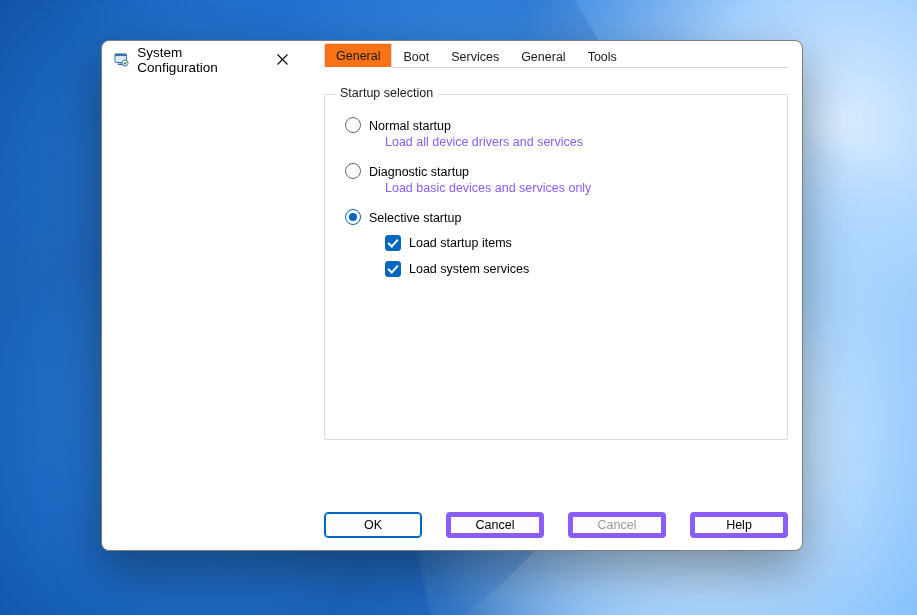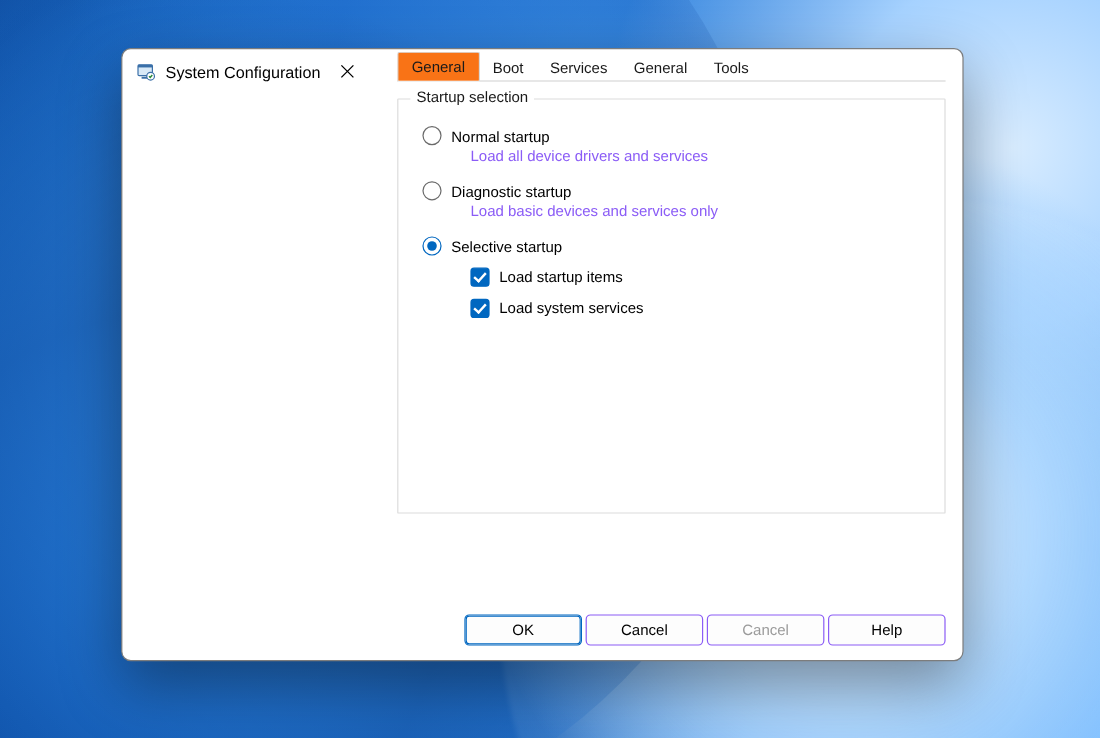--- a/index.html
+++ b/index.html
@@ -65,21 +65,21 @@
     position:relative;top:1px;cursor:pointer;
   }
   .tab.active{
     background:#f97316;border:1px solid #d8d8d8;border-bottom:1px solid #ffffff;
     border-radius:2px 2px 0 0;z-index:2;padding:5px 11px 4px 11px;top:1px;
   }
   .tab:not(.active){border:1px solid transparent;border-bottom:none;background:transparent}
 
   
   .groupbox{
-    margin-top:14px;border:1px solid #dcdcdc;border-radius:1px;
+    margin-top:26px;border:1px solid #dcdcdc;border-radius:1px;
     padding:18px 18px 18px 18px;position:relative;flex:0 0 auto;height:308px;
   }
   .groupbox-title{
     position:absolute;top:-9px;left:10px;background:#fff;padding:0 5px;
     font-size:12.5px;color:#1a1a1a;
   }
 
   .radio-row{display:flex;align-items:flex-end;margin-bottom:2px;margin-top:4px}
   .radio-desc{margin-left:42px;font-size:12.5px;color:#8b5cf6;margin-bottom:14px}
 
@@ -103,24 +103,24 @@
     content:"";position:absolute;left:4px;top:0.5px;width:4px;height:8px;
     border:solid #fff;border-width:0 2px 2px 0;transform:rotate(42deg);
   }
   input[type=checkbox]:disabled{background:#c9c9c9;border-color:#c9c9c9;cursor:default}
   input[type=checkbox]:disabled:checked::after{border-color:#fff}
   .check-label{font-size:12.5px}
   .check-label.disabled{color:#8a8a8a}
 
   
   .btnrow{
-    margin-top:auto;display:flex;justify-content:flex-end;gap:3px;padding-top:14px;
+    margin-top:auto;display:flex;justify-content:flex-end;gap:24px;padding-top:14px;
   }
   .btn{
-    width:98px;height:26px;border:1px solid #8b5cf6;border-radius:4px;background:#fdfdfd;
+    width:98px;height:26px;border:5px solid #8b5cf6;border-radius:4px;background:#fdfdfd;
     font-size:12.5px;cursor:pointer;
   }
   .btn.default{border:1px solid #0067c0;box-shadow:inset 0 0 0 1px #0067c0}
   .btn:disabled{color:#9b9b9b;cursor:default}
 </style>
 </head>
 <body>
 
 <div class="wallpaper"></div>
 

